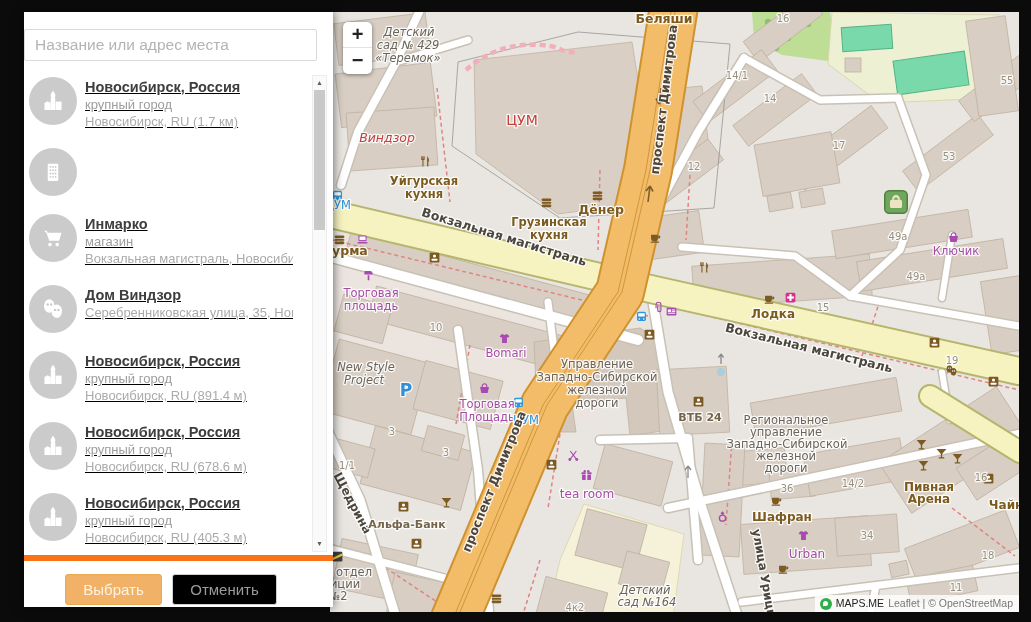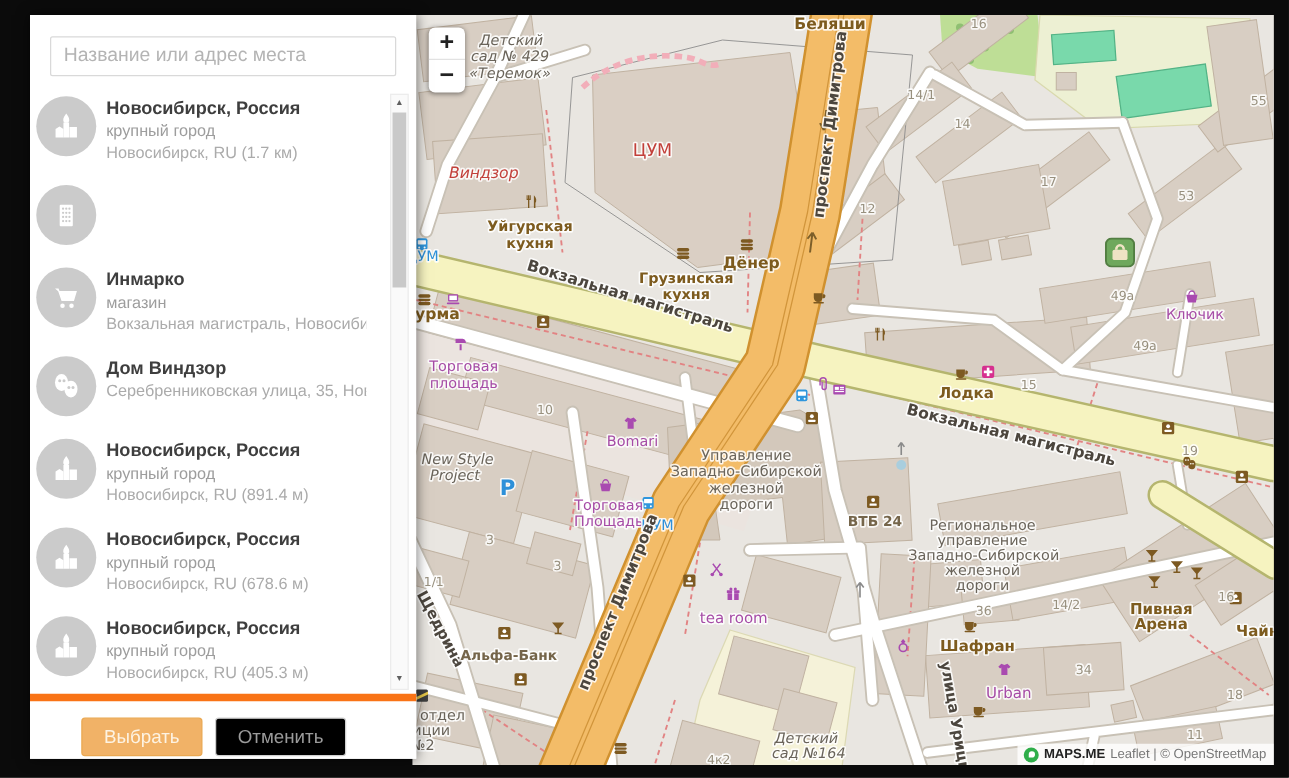--- a/index.html
+++ b/index.html
@@ -32,33 +32,33 @@
 
   .zoomctl{position:absolute;left:13px;top:10px;width:29px;background:#fff;border-radius:5px;
            box-shadow:0 1px 4px rgba(0,0,0,.45);overflow:hidden;}
   .zoomctl .zbtn{width:29px;height:26px;line-height:25px;text-align:center;font-size:20px;
                  font-weight:bold;color:#222;cursor:pointer;}
   .zoomctl .zbtn:first-child{border-bottom:1px solid #e2e2e2;}
 
   .attribution{position:absolute;right:0;bottom:0;height:17px;line-height:17px;
                background:rgba(255,255,255,.8);padding:0 6px 0 5px;font-size:10.5px;color:#777;
                display:flex;align-items:center;gap:4px;}
-  .attribution .brand{font-weight:bold;color:#222;text-align:right;}
+  .attribution .brand{font-weight:normal;color:#222;text-align:right;}
   .mmlogo{display:inline-block;width:12px;height:12px;border-radius:50%;background:#2fae4a;position:relative;}
   .mmlogo::after{content:"";position:absolute;left:3.5px;top:3px;width:5px;height:5px;background:#fff;border-radius:50% 50% 50% 0;}
 
   
   .sidebar{position:absolute;left:24px;top:12px;width:309px;height:595px;background:#fff;z-index:5;
            box-shadow:0 0 10px rgba(0,0,0,.6);}
-  .search-wrap{position:absolute;left:16px;top:17px;right:16px;}
+  .search-wrap{position:absolute;left:0;top:17px;right:16px;}
   .search-wrap input{width:100%;height:32px;border:1px solid #d9d9d9;border-radius:2px;padding:0 10px;
                      font-size:15.5px;color:#444;outline:none;font-family:inherit;}
   .search-wrap input::placeholder{color:#b4b4b4;}
   .results{position:absolute;left:0;top:56px;height:487px;right:0;overflow:hidden;}
-  .item{display:flex;padding:9px 40px 9px 5px;cursor:pointer;}
+  .item{display:flex;padding:9px 40px 9px 5px;cursor:pointer;text-decoration:underline;}
   .ricon{flex:0 0 48px;width:48px;height:48px;border-radius:50%;background:#cbcbcb;margin-right:8px;
          display:flex;align-items:center;justify-content:center;}
   .rtext{min-width:0;padding-top:1px;}
   .rtext .t{font-size:14.5px;font-weight:600;color:#3e3e3e;line-height:18px;white-space:nowrap;overflow:hidden;}
   .rtext .s{font-size:13px;color:#9d9d9d;line-height:17px;white-space:nowrap;overflow:hidden;}
   .rtext .a{font-size:13px;color:#ababab;line-height:17px;white-space:nowrap;overflow:hidden;}
 
   .vscroll{position:absolute;right:6px;top:63px;width:15px;height:477px;background:#fafafa;
            border:1px solid #ececec;}
   .vscroll .arr{position:absolute;left:0;width:100%;text-align:center;font-size:7px;color:#606060;height:12px;line-height:12px;cursor:pointer;}

